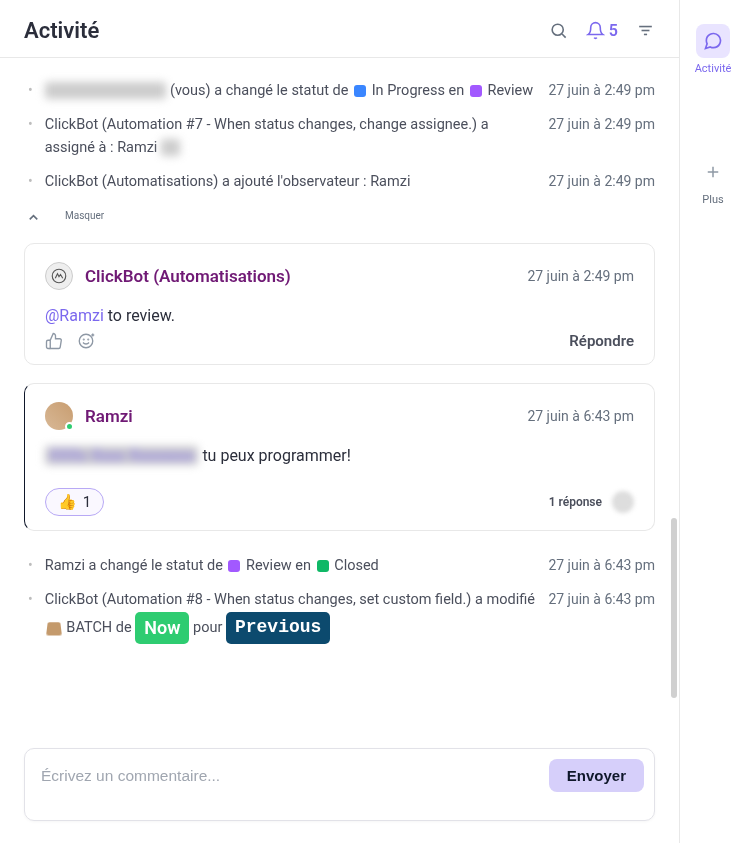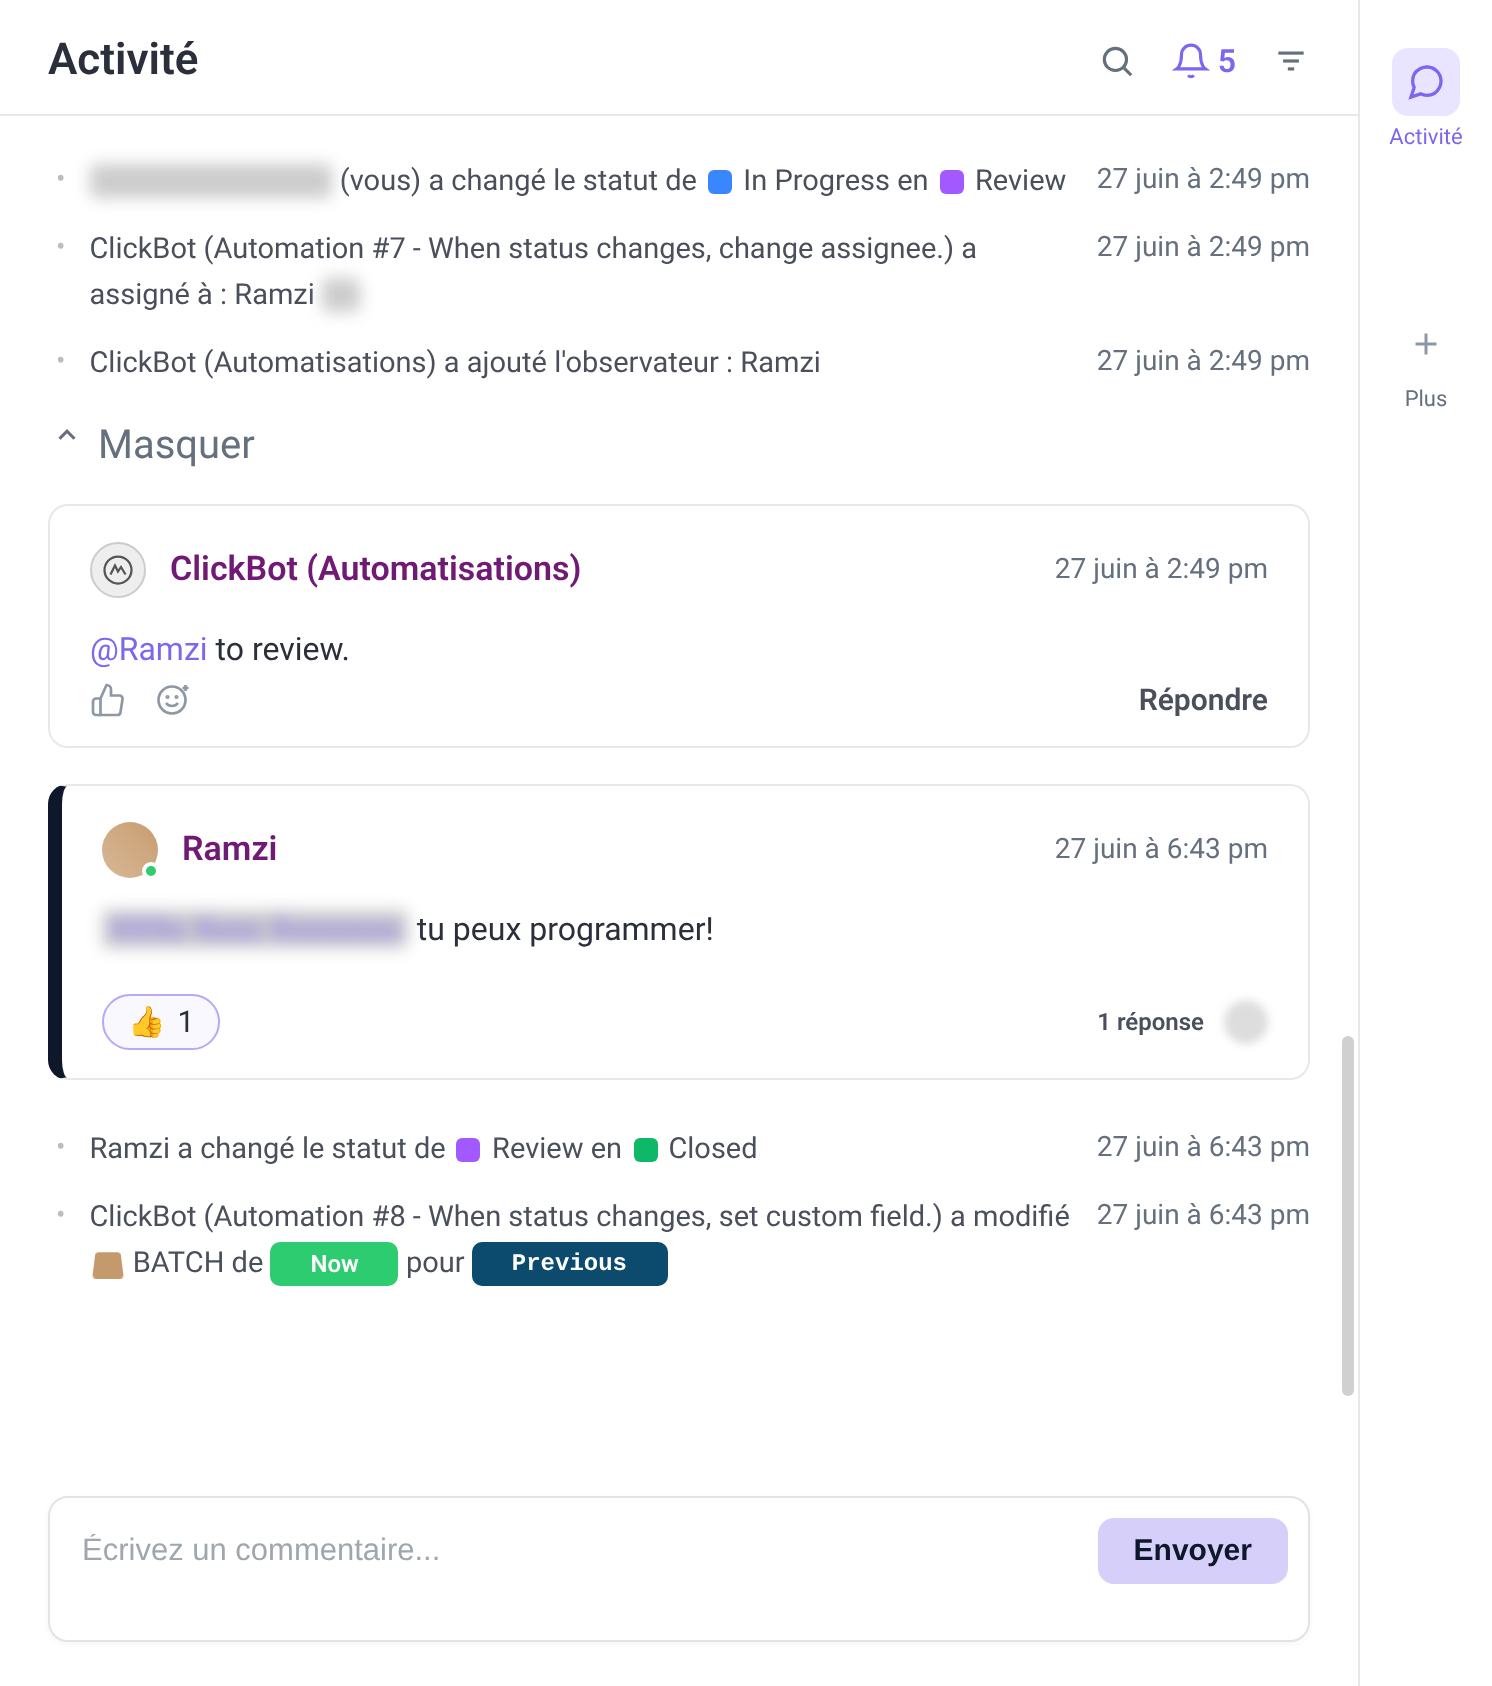--- a/index.html
+++ b/index.html
@@ -15,42 +15,42 @@
   .activity-list { list-style: none; }
   .activity-item { display: flex; align-items: flex-start; padding: 6px 0; font-size: 14.5px; line-height: 1.55; color: #4b4f5c; }
   .activity-item::before { content: "•"; color: #bdbdbd; margin: 0 12px 0 4px; font-size: 14px; }
   .activity-body { flex: 1; padding-right: 12px; }
   .activity-time { color: #656f7d; font-size: 14px; white-space: nowrap; }
   .blurred { filter: blur(4px); background: #ccc; border-radius: 3px; color: transparent; padding: 0 4px; }
   .status-dot { display: inline-block; width: 12px; height: 12px; border-radius: 3px; vertical-align: middle; margin: 0 2px; }
   .dot-blue { background: #3a86ff; }
   .dot-purple { background: #a259ff; }
   .dot-green { background: #0fb866; }
-  .hide-row { display: flex; align-items: flex-start; gap: 8px; padding: 10px 0 18px 2px; font-size: 20px; color: #656f7d; cursor: pointer; }
+  .hide-row { display: flex; align-items: flex-start; gap: 24px; padding: 10px 0 18px 2px; font-size: 10px; color: #656f7d; cursor: pointer; }
   .comment-card { border: 1px solid #e8e8e8; border-radius: 10px; padding: 18px 20px 14px 20px; margin-bottom: 18px; }
-  .comment-card.highlighted { border-left: 7px solid #0f172a; }
+  .comment-card.highlighted { border-left: 1px solid #0f172a; }
   .comment-head { display: flex; align-items: center; margin-bottom: 14px; }
   .comment-avatar { width: 28px; height: 28px; border-radius: 50%; background: #eee; display: flex; align-items: center; justify-content: center; margin-right: 12px; font-size: 14px; position: relative; }
   .avatar-bot { border: 1px solid #ccc; }
   .avatar-user { background: linear-gradient(45deg,#d8b896,#c89d70); }
   .presence-dot { position: absolute; bottom: -1px; right: -1px; width: 9px; height: 9px; background: #2ecc71; border: 2px solid #fff; border-radius: 50%; }
   .comment-author { font-size: 17px; font-weight: 600; color: #701a75; flex: 1; }
   .comment-time { font-size: 14px; color: #656f7d; }
   .comment-text { font-size: 16px; color: #2b2e3b; line-height: 1.5; }
   .mention { color: #7b68ee; }
   .comment-actions { display: flex; align-items: flex-start; margin-top: 4px; padding-top: 0; }
   .react-btn { color: #8e98a5; cursor: pointer; margin-right: 14px; }
   .spacer { flex: 1; }
   .reply-link { font-size: 15px; font-weight: 600; color: #4b4f5c; cursor: pointer; }
   .reaction-pill { display: inline-flex; align-items: center; gap: 6px; border: 1.5px solid #b8a9f5; border-radius: 18px; padding: 4px 12px; font-size: 15px; background: #faf8ff; cursor: pointer; }
   .reaction-row { display: flex; align-items: center; margin-top: 20px; }
   .thread-count { font-size: 12px; font-weight: 600; color: #4b4f5c; margin-right: 10px; }
   .thread-avatar { width: 22px; height: 22px; border-radius: 50%; background: #ddd; filter: blur(2px); }
   .batch-icon { display: inline-block; width: 14px; height: 14px; background: #c49a6c; border-radius: 2px; vertical-align: middle; margin: 0 2px; transform: perspective(20px) rotateX(20deg); }
-  .badge { display: inline-block; border-radius: 5px; padding: 2px 20px; font-size: 12px; color: #fff; font-weight: 600; vertical-align: middle; }
+  .badge { display: inline-block; border-radius: 5px; padding: 2px 9px; font-size: 18px; color: #fff; font-weight: 600; vertical-align: middle; }
   .badge-now { background: #2ecc71; }
   .badge-prev { background: #0c4a6e; font-family: Liberation Mono, monospace; }
   .composer { padding: 16px 24px 22px 24px; }
   .composer-inner { display: flex; align-items: center; border: 1px solid #e2e2e8; border-radius: 10px; padding: 10px 10px 28px 16px; box-shadow: 0 1px 3px rgba(0,0,0,0.04); }
   .composer-input { flex: 1; border: none; outline: none; font-size: 15.5px; color: #2b2e3b; background: transparent; }
   .composer-input::placeholder { color: #a0a6b0; }
   .send-btn { background: #d6cffa; color: #0f172a; border: none; border-radius: 8px; padding: 8px 18px; font-size: 15px; font-weight: 600; cursor: pointer; }
   .scrollbar-fake { position: absolute; right: 2px; top: 460px; width: 6px; height: 180px; background: #d0d0d0; border-radius: 3px; }
   .right-rail { width: 66px; display: flex; flex-direction: column; align-items: center; padding-top: 18px; gap: 4px; }
   .rail-item { display: flex; flex-direction: column; align-items: center; gap: 4px; cursor: pointer; padding: 6px 0; }

